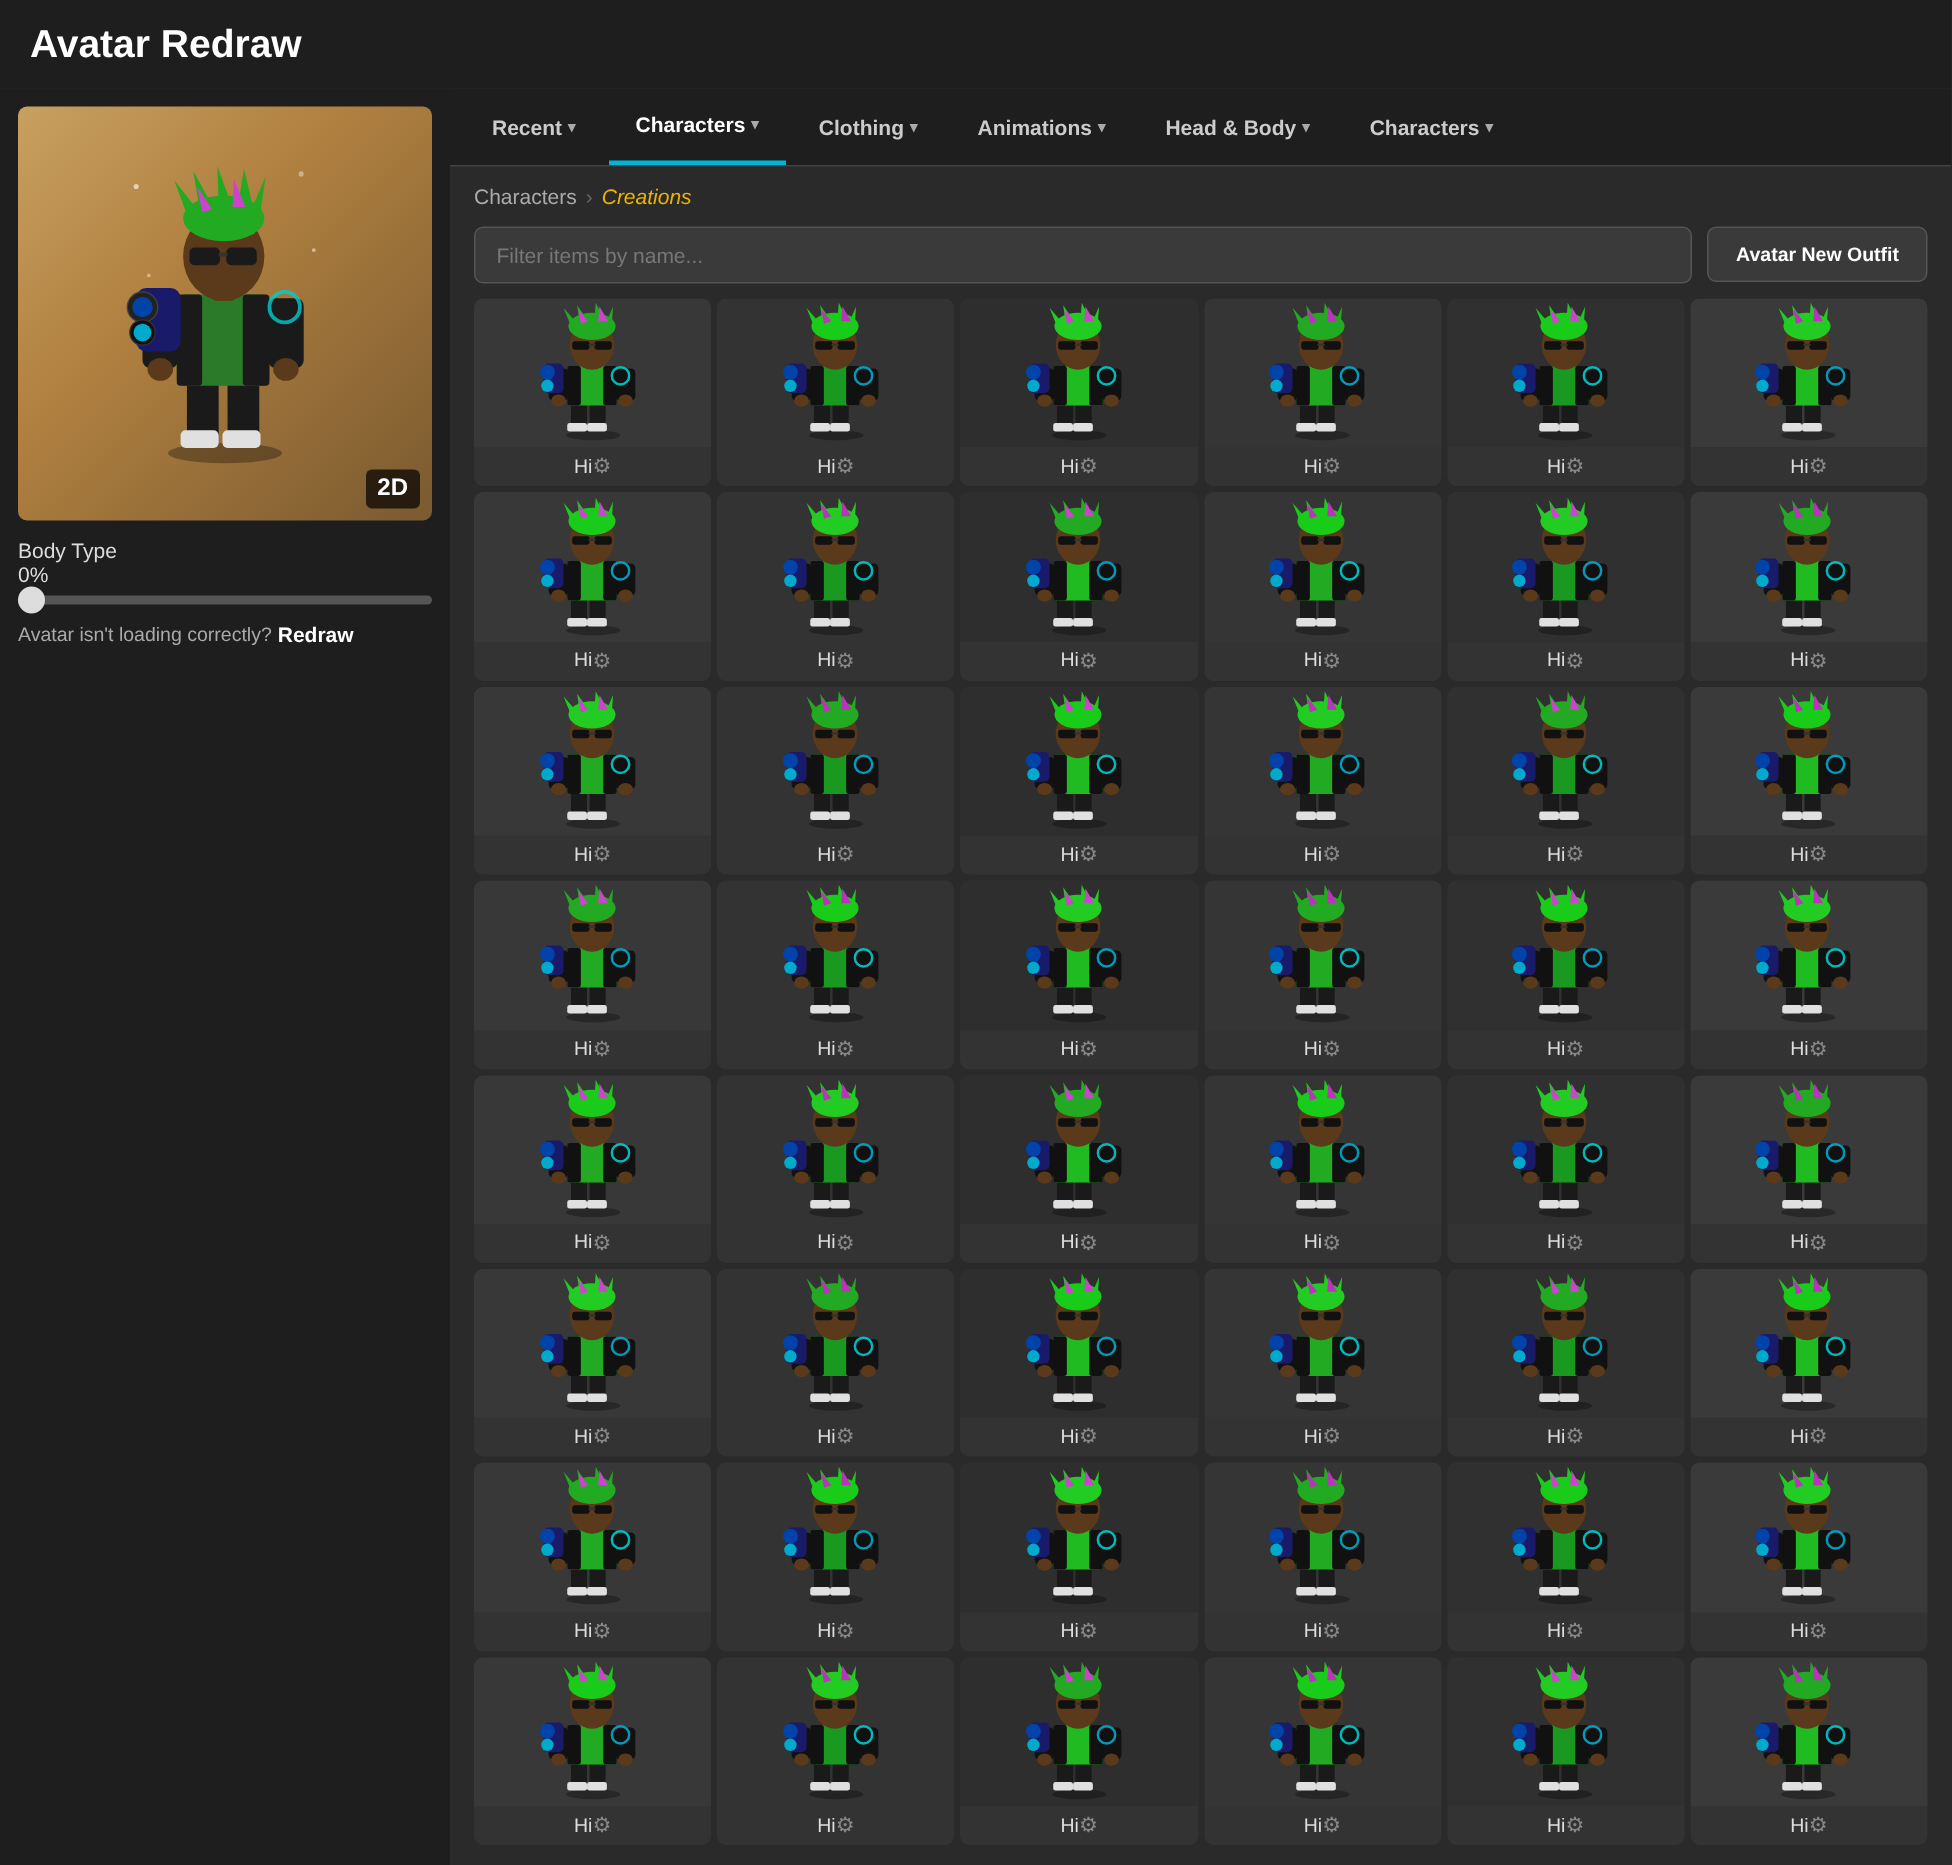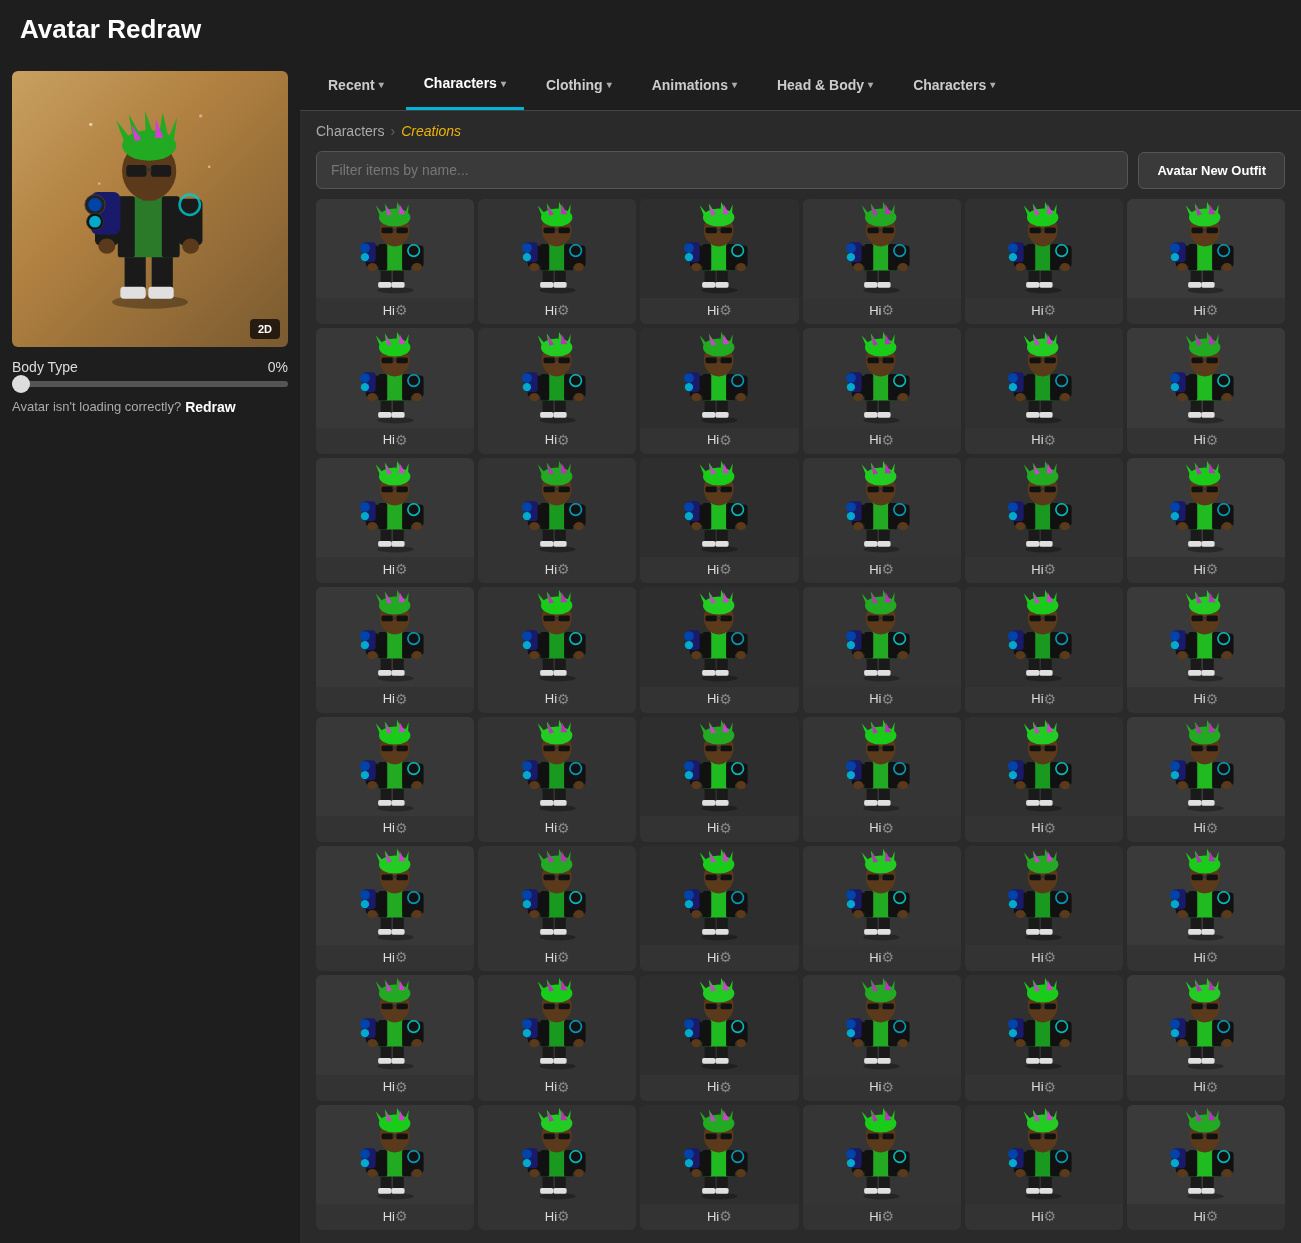--- a/index.html
+++ b/index.html
@@ -71,39 +71,40 @@
       display: flex;
       align-items: center;
       justify-content: center;
     }
     .avatar-2d-badge {
       position: absolute;
       bottom: 8px;
       right: 8px;
       background: rgba(0,0,0,0.7);
       color: #fff;
-      font-size: 11px;
+      font-size: 16px;
       font-weight: 700;
       padding: 4px 8px;
       border-radius: 4px;
     }
     .avatar-svg {
       width: 180px;
       height: 220px;
     }
 
     .body-type-section {
       display: flex;
       flex-direction: column;
       gap: 6px;
     }
     .body-type-row {
       display: flex;
       justify-content: space-between;
       align-items: flex-start;
+      flex-direction: column;
     }
     .body-type-label { font-size: 14px; color: #ddd; }
     .body-type-pct { font-size: 14px; color: #ddd; }
     .slider-track {
       width: 100%;
       height: 6px;
       background: #555;
       border-radius: 3px;
       position: relative;
     }
@@ -185,21 +186,21 @@
     .breadcrumb-link {
       color: #aaa;
       cursor: pointer;
     }
     .breadcrumb-sep { color: #666; }
     .breadcrumb-current { color: #eab308; font-style: italic; }
 
     
     .filter-row {
       display: flex;
-      align-items: flex-end;
+      align-items: flex-start;
       gap: 10px;
       padding: 0 16px 10px;
     }
     .filter-input {
       flex: 1;
       background: #3a3a3a;
       border: 1px solid #555;
       border-radius: 6px;
       color: #aaa;
       padding: 10px 14px;

